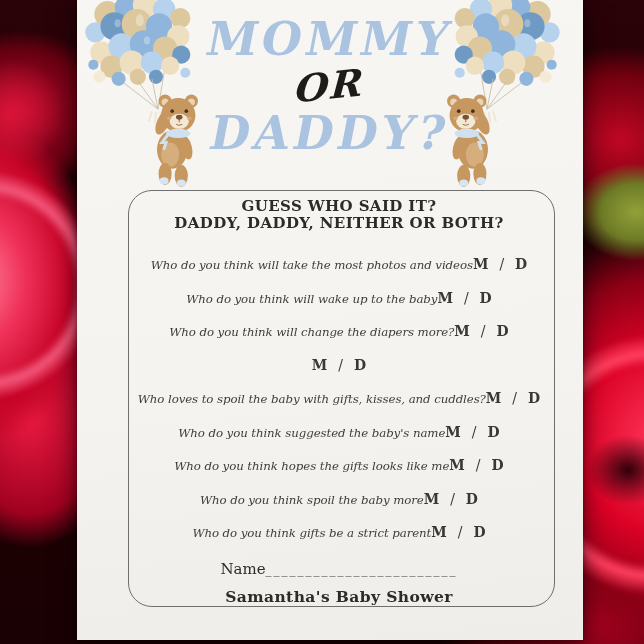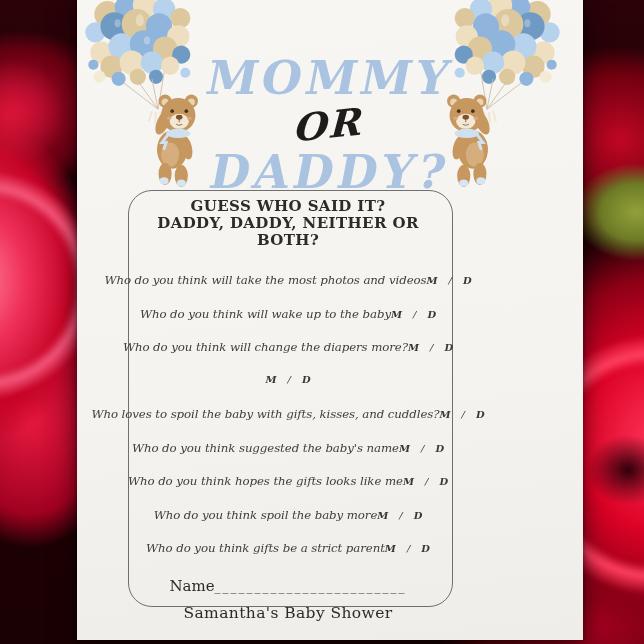--- a/index.html
+++ b/index.html
@@ -27,44 +27,44 @@
 
   .paper{
     position:absolute;left:77px;top:0;width:506px;height:640px;
     background:linear-gradient(175deg,#f8f6f3 0%,#f5f3ef 60%,#efede9 100%);
     box-shadow:0 4px 22px rgba(0,0,0,.55), 0 0 5px rgba(0,0,0,.35);
   }
   .deco{position:absolute;top:-2px;width:142px;height:192px;}
   .deco.left{left:8px;}
   .deco.right{left:341px;transform:scaleX(-1);}
 
-  .title{position:absolute;left:0;right:0;top:14px;text-align:center;color:var(--title-blue,#a9c3e0);margin-top:39px;}
+  .title{position:absolute;left:0;right:0;top:14px;text-align:center;color:var(--title-blue,#a9c3e0);}
   .title .big{
     font-size:46px;line-height:50px;font-style:italic;font-weight:bold;
     letter-spacing:4px;
   }
   .title .or{
     color:#1d1c1b;font-size:38px;line-height:44px;font-style:italic;font-weight:600;
     transform:skewX(-10deg) rotate(-6deg);display:inline-block;letter-spacing:2px;
   }
 
   .qbox{
-    position:absolute;left:51px;top:190px;width:325px;height:417px;box-sizing:border-box;
+    position:absolute;left:51px;top:190px;width:427px;height:417px;box-sizing:border-box;
     border:1.5px solid #6f6f6f;border-radius:24px;
     padding:7px 30px 0 25px;
   }
   .qhead{text-align:center;color:#2d2a28;font-weight:bold;font-size:15px;line-height:17px;letter-spacing:.4px;}
   .qlist{margin-top:24px;}
   .qrow{display:flex;justify-content:center;align-items:baseline;height:14px;margin-bottom:19.5px;}
   .qtext{font-style:italic;font-size:11.8px;letter-spacing:-0.1px;color:#403c3a;white-space:nowrap;}
-  .qopts{font-style:italic;font-size:10px;font-weight:600;color:#3a3734;white-space:nowrap;}
+  .qopts{font-size:14px;font-weight:600;color:#3a3734;white-space:nowrap;}
   .qopts .sep{margin:0 11px;font-weight:400;}
   .nameline{margin-top:22px;text-align:center;color:#2d2a28;font-size:15px;}
   .nameline .blank{font-size:12px;letter-spacing:2px;color:#3a3734;}
-  .cardfooter{margin-top:9px;text-align:center;color:#2d2a28;font-weight:normal;font-size:15.5px;letter-spacing:.4px;}
+  .cardfooter{margin-top:9px;text-align:center;color:#2d2a28;font-weight:bold;font-size:15.5px;letter-spacing:.4px;}
 </style>
 </head>
 <body>
 
 <div class="stage">
   <div class="petal p1"></div>
   <div class="petal p2"></div>
   <div class="petal p3"></div>
 
   <div class="paper">

